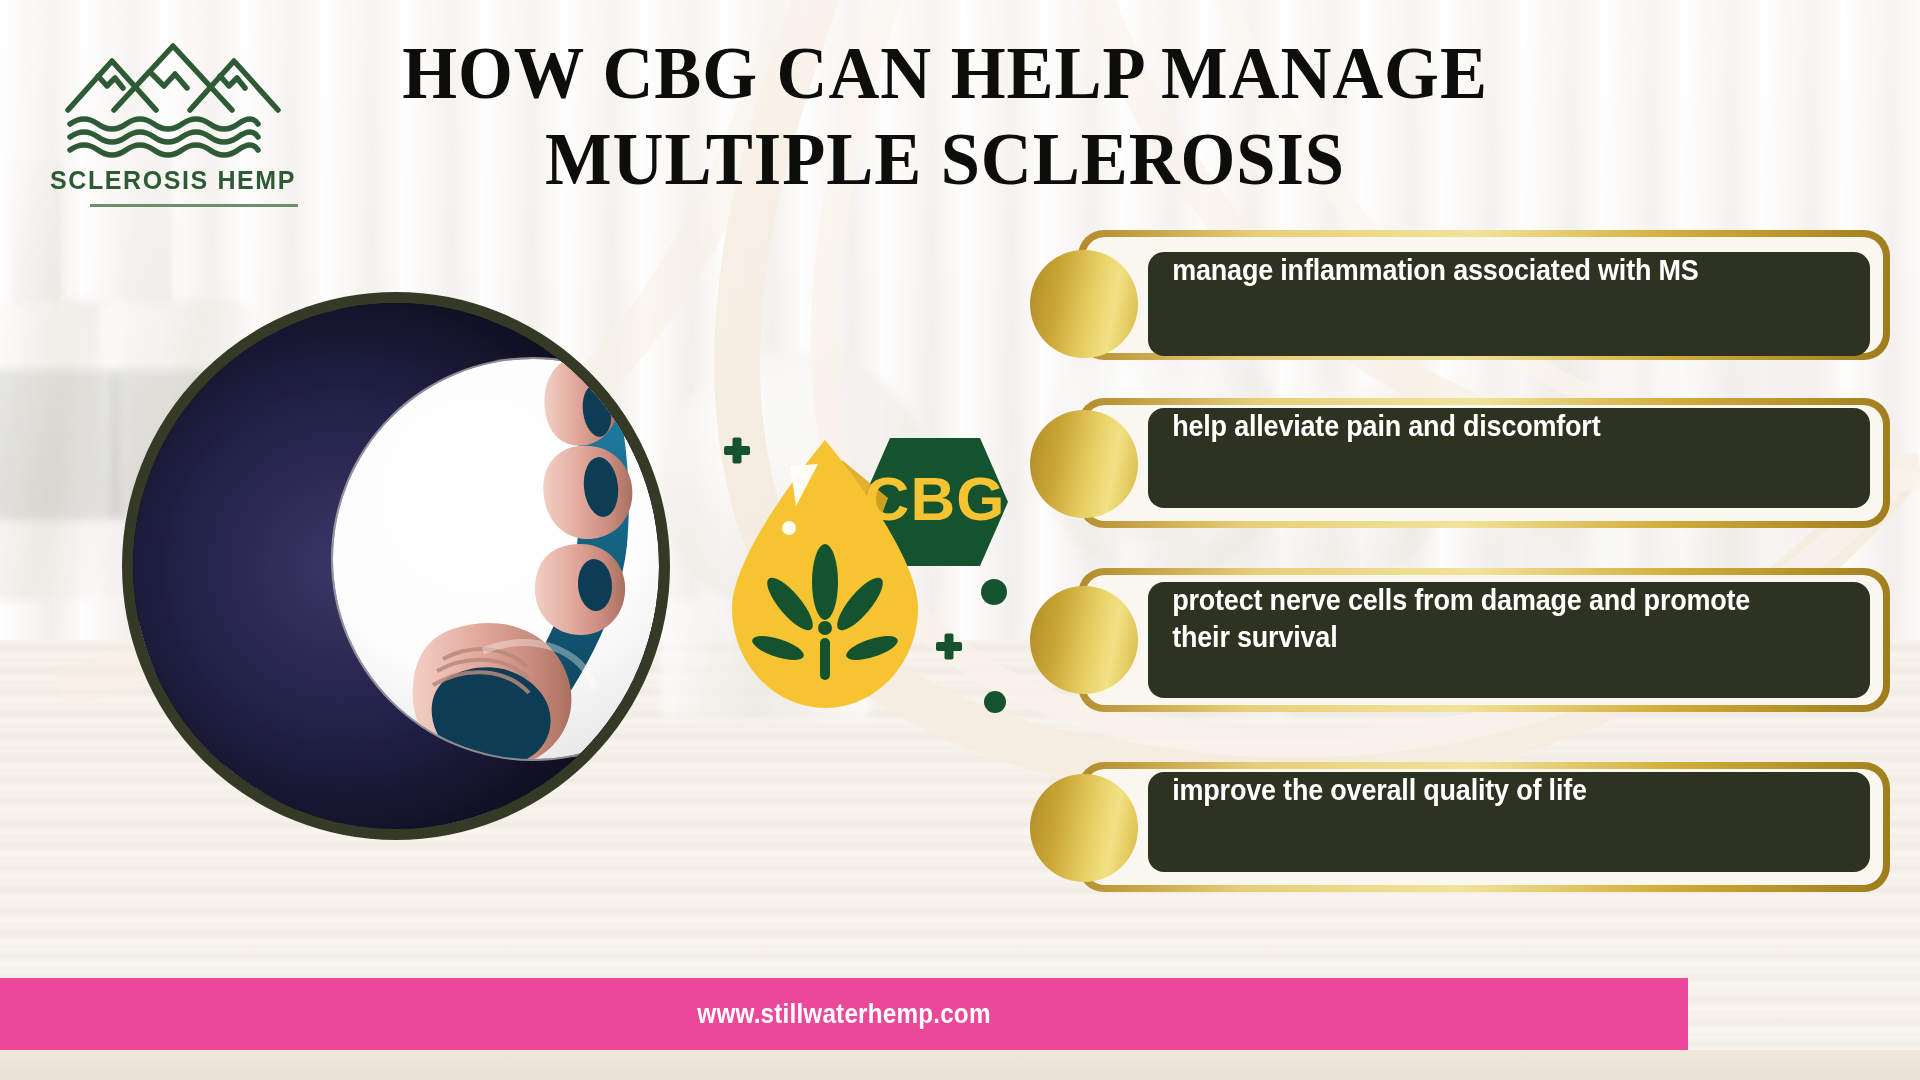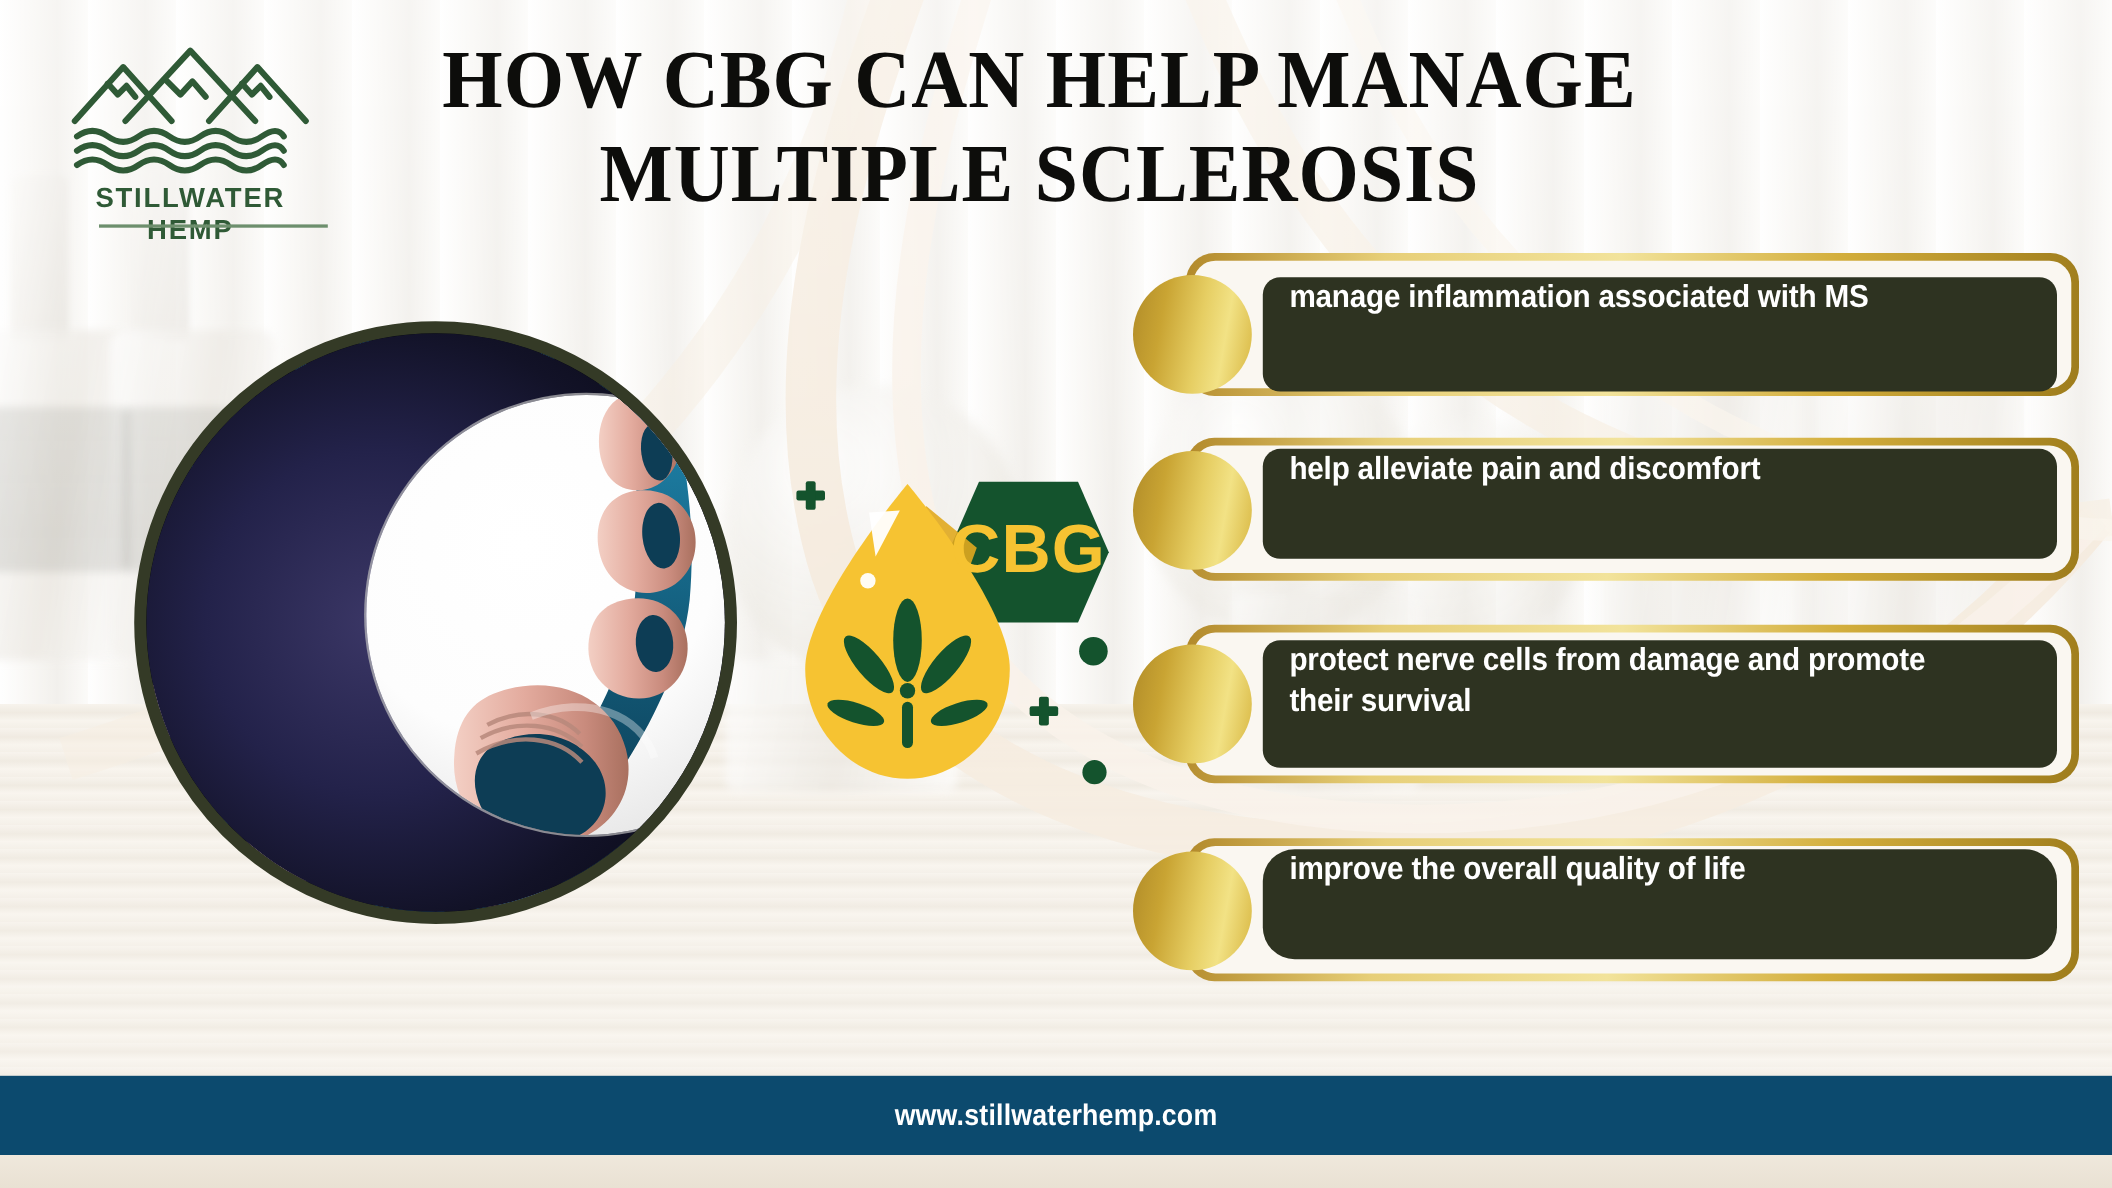--- a/index.html
+++ b/index.html
@@ -127,22 +127,22 @@
   }
   .b-text {
     color:#ffffff; font-family:"Liberation Sans", sans-serif;
     font-weight:700; font-size:29px; line-height:1.28;
     letter-spacing:-0.2px; padding:0 26px;
     transform:scaleX(0.93); transform-origin:left center;
   }
 
   
   .footer {
-    position:absolute; left:0; top:978px; width:1920px; height:72px;
-    background:#0c4a6e; display:flex; align-items:center; justify-content:center;
+    position:absolute; left:0; top:978px; width:1688px; height:72px;
+    background:#ec4899; display:flex; align-items:center; justify-content:center;
   }
   .footer-text {
     color:#ffffff; font-family:"Liberation Sans", sans-serif;
     font-weight:700; font-size:27px; letter-spacing:.2px;
     transform:scaleX(0.9);
   }
   .footer-strip { position:absolute; left:0; top:1050px; width:1920px; height:30px;
     background:linear-gradient(180deg,#efe8dc,#e9e1d3); }
 </style>
 </head>
@@ -225,21 +225,21 @@
       <path d="M104,46 L116,58 L127,46 L139,60"></path>
 
       <path d="M142,82 L186,33 L230,82"></path>
       <path d="M172,48 L181,58 L189,50 L197,60"></path>
 
       <path d="M22,96 q14,-10 28,0 t28,0 t28,0 t28,0 t28,0 t28,0 t20,0"></path>
       <path d="M22,109 q14,-10 28,0 t28,0 t28,0 t28,0 t28,0 t28,0 t20,0"></path>
       <path d="M22,122 q14,-10 28,0 t28,0 t28,0 t28,0 t28,0 t28,0 t20,0"></path>
     </g>
   </svg>
-  <div class="logo-word">STILLWATER HEMP</div>
+  <div class="logo-word">SCLEROSIS HEMP</div>
   <div class="logo-rule"></div>
 </div>
 
 <h1 class="title">
   <span>HOW CBG CAN HELP MANAGE</span>
   <span class="title-l2">MULTIPLE SCLEROSIS</span>
 </h1>
 
 <div class="circle-img">
   <div class="ci-inner">
@@ -491,21 +491,21 @@
     <div class="b-circle" style="left:0px; top:14px; width:108px; height:108px;"></div>
     <div class="b-box" style="left:118px; top:10px; width:722px; height:116px;">
       <div class="b-text">protect nerve cells from damage and promote their survival</div>
     </div>
   </div>
 
   <div class="bullet-row" style="height:160px;">
     <div class="b-frame2" style="left:48px; top:10px; width:812px; height:130px;"></div>
     <div style="position:absolute; left:55px; top:17px; width:798px; height:116px; border-radius:20px; background:#faf7f1;"></div>
     <div class="b-circle" style="left:0px; top:22px; width:108px; height:108px;"></div>
-    <div class="b-box" style="left:118px; top:20px; width:722px; height:100px;border-radius:29px;">
+    <div class="b-box" style="left:118px; top:20px; width:722px; height:100px;">
       <div class="b-text">improve the overall quality of life</div>
     </div>
   </div>
 </div>
 
 <div class="footer">
   <span class="footer-text">www.stillwaterhemp.com</span>
 </div>
 <div class="footer-strip"></div>
 

